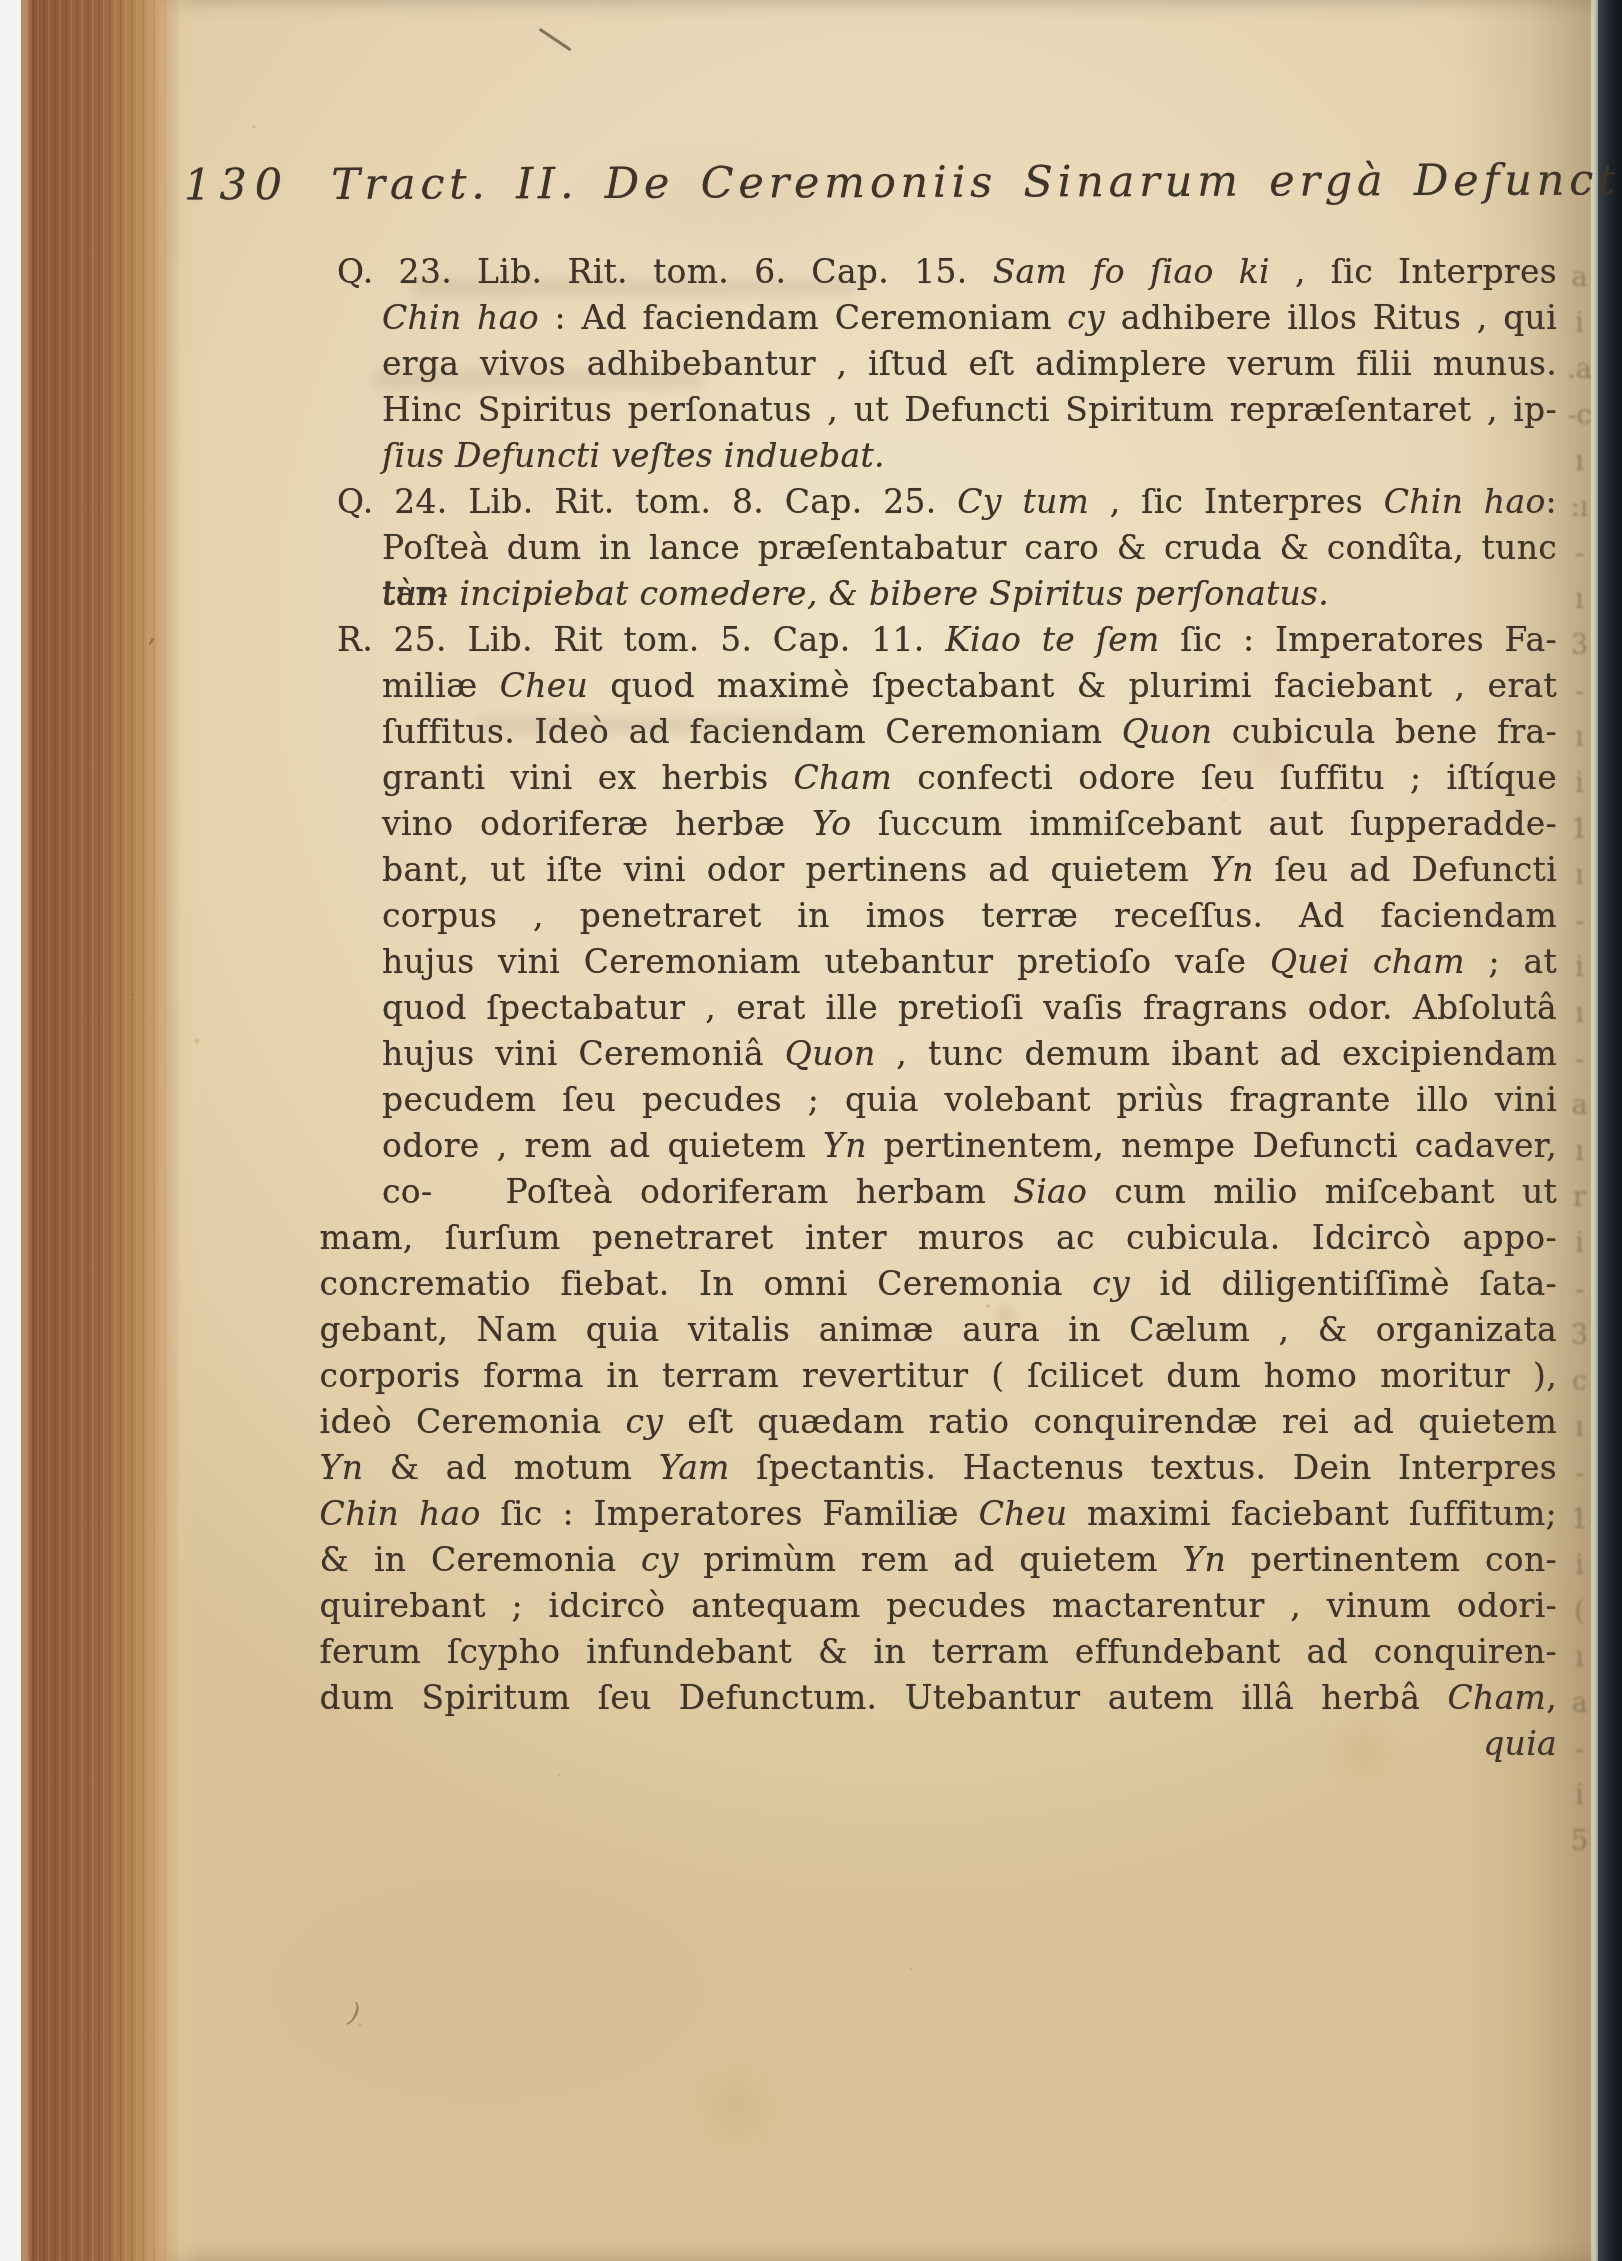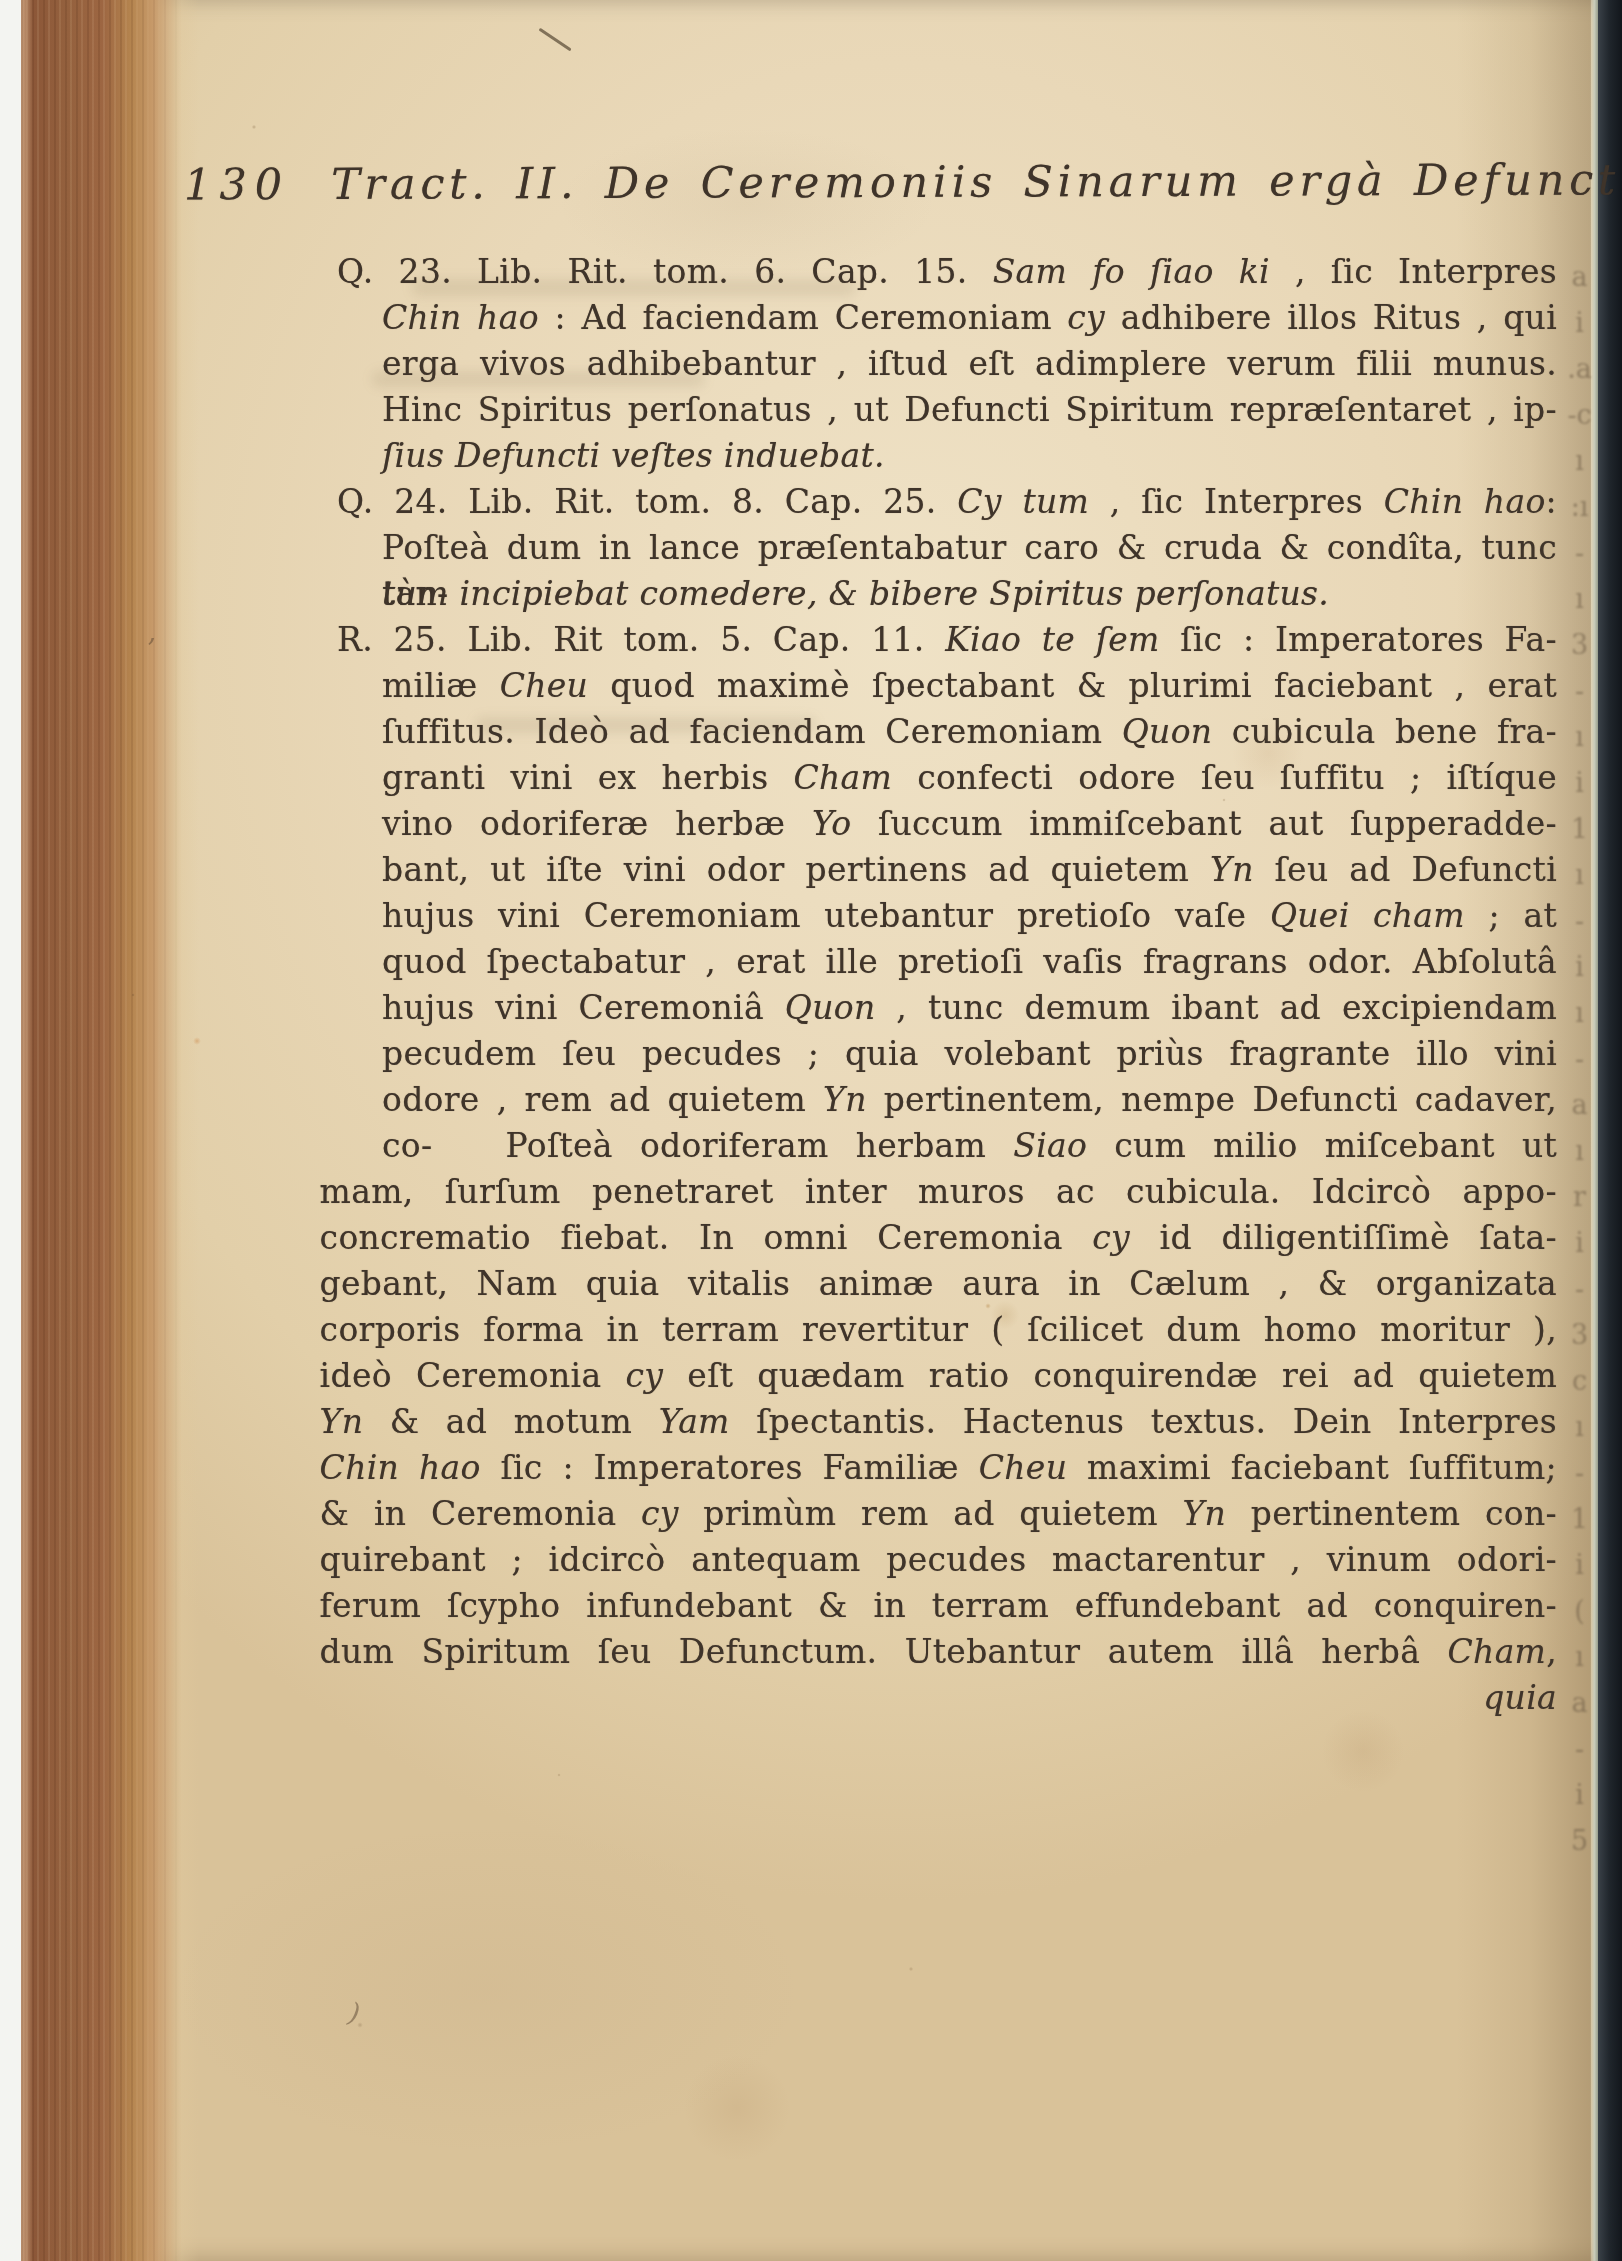--- a/index.html
+++ b/index.html
@@ -159,20 +159,21 @@
         <div class="line"><span>Poſteà dum in lance præſentabatur caro &amp; cruda &amp; condîta, tunc tan-</span></div>
         <div class="line nj"><span>tùm incipiebat comedere, &amp; bibere Spiritus perſonatus.</span></div>
       </div>
       <div class="para hanging">
         <div class="line first"><span>R. 25. Lib. Rit tom. 5. Cap. 11. </span><i>Kiao te ſem</i><span> ſic : Imperatores Fa-</span></div>
         <div class="line"><span>miliæ </span><i>Cheu</i><span> quod maximè ſpectabant &amp; plurimi faciebant , erat</span></div>
         <div class="line"><span>ſuffitus. Ideò ad faciendam Ceremoniam </span><i>Quon</i><span> cubicula bene fra-</span></div>
         <div class="line"><span>granti vini ex herbis </span><i>Cham</i><span> confecti odore ſeu ſuffitu ; iſtíque</span></div>
         <div class="line"><span>vino odoriferæ herbæ </span><i>Yo</i><span> ſuccum immiſcebant aut ſupperadde-</span></div>
         <div class="line"><span>bant, ut iſte vini odor pertinens ad quietem </span><i>Yn</i><span> ſeu ad Defuncti</span></div>
+        <div class="line"><span>corpus , penetraret in imos terræ receſſus. Ad faciendam</span></div>
         <div class="line"><span>hujus vini Ceremoniam utebantur pretioſo vaſe </span><i>Quei cham</i><span> ; at</span></div>
         <div class="line"><span>quod ſpectabatur , erat ille pretioſi vaſis fragrans odor. Abſolutâ</span></div>
         <div class="line"><span>hujus vini Ceremoniâ </span><i>Quon</i><span> , tunc demum ibant ad excipiendam</span></div>
         <div class="line"><span>pecudem ſeu pecudes ; quia volebant priùs fragrante illo vini</span></div>
         <div class="line"><span>odore , rem ad quietem </span><i>Yn</i><span> pertinentem, nempe Defuncti cadaver, co-</span></div>
       </div>
       <div class="para plain">
         <div class="line first"><span>Poſteà odoriferam herbam </span><i>Siao</i><span> cum milio miſcebant ut</span></div>
         <div class="line"><span>mam, ſurſum penetraret inter muros ac cubicula. Idcircò appo-</span></div>
         <div class="line"><span>concrematio fiebat. In omni Ceremonia </span><i>cy</i><span> id diligentiſſimè ſata-</span></div>

